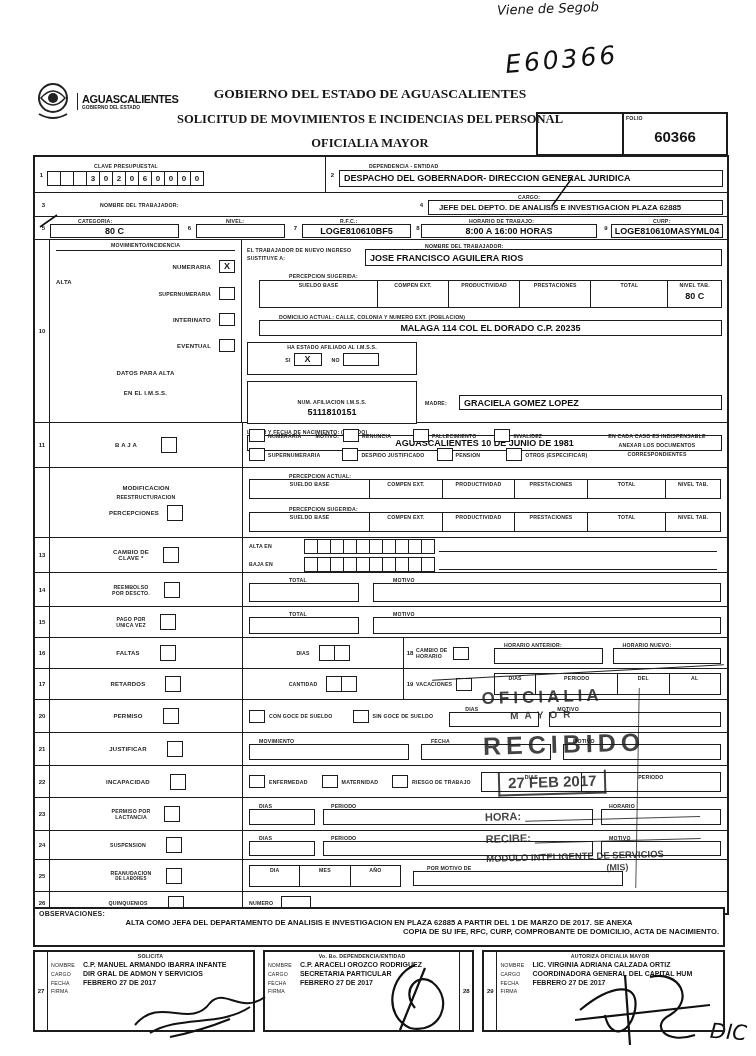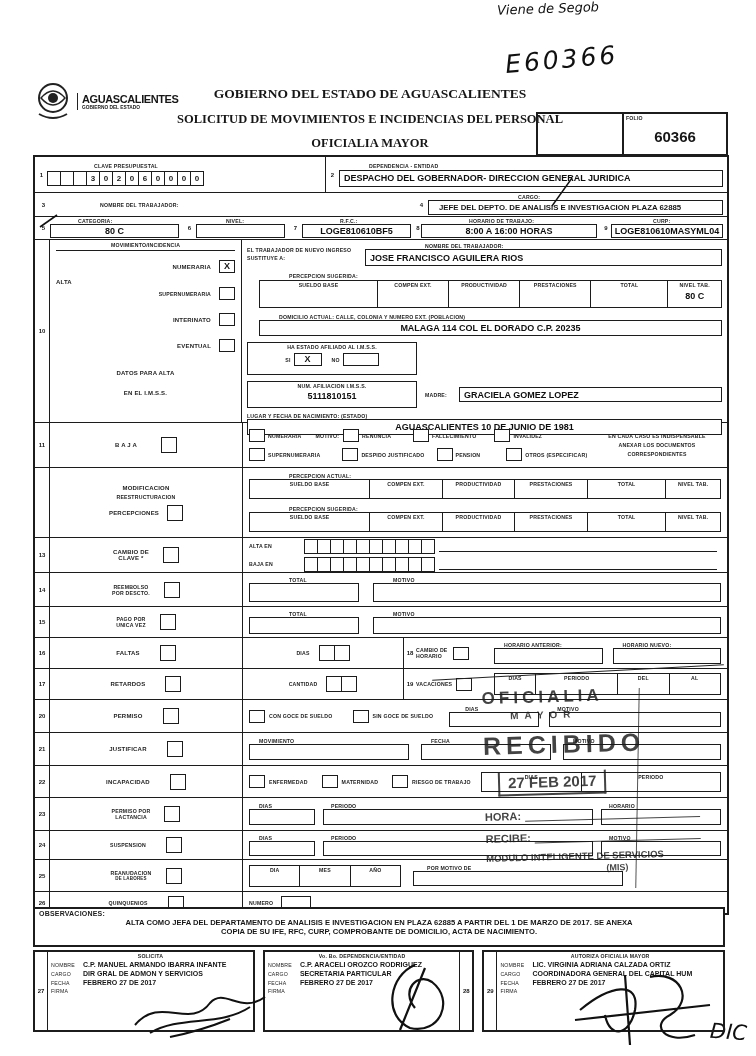--- a/index.html
+++ b/index.html
@@ -244,21 +244,21 @@
             <div class="fx" style="margin-top:3px;">
               <span class="t t5">SI</span>
               <span class="cb" style="margin:0 10px 0 3px;flex:0 0 26px;width:26px;">X</span>
               <span class="t t5">NO</span>
               <span class="cb" style="margin-left:3px;flex:0 0 34px;width:34px;"></span>
             </div>
           </div>
         </div>
 
         <div class="fx" style="margin-top:6px;">
-          <div class="vbox col" style="flex:0 0 168px;height:24px;justify-content:flex-start;padding-top:1px;">
+          <div class="vbox col" style="flex:0 0 168px;height:24px;justify-content:flex-start;padding-top:17px;">
             <span class="t t5">NUM. AFILIACION I.M.S.S.</span>
             <span class="v" style="margin-top:2px;">5111810151</span>
           </div>
           <div class="fx" style="flex:1;margin-left:8px;">
             <span class="t t5" style="flex:0 0 34px;">MADRE:</span>
             <div class="vbox" style="flex:1;height:13px;justify-content:flex-start;padding-left:4px;">
               <span class="v">GRACIELA GOMEZ LOPEZ</span>
             </div>
           </div>
         </div>
@@ -704,21 +704,21 @@
       <div class="content fx" style="padding:2px 6px;">
         <span class="t t5" style="margin-right:8px;">NUMERO</span>
         <span class="vbox" style="width:28px;height:12px;"></span>
       </div>
     </div>
   </div>
 
   <div class="abs col" style="left:33px;top:907px;width:692px;height:40px;border:2px solid #1c1c1c;box-sizing:border-box;padding:1px 4px;background:#fff;">
     <span class="t" style="font-size:7px;">OBSERVACIONES:</span>
     <div style="text-align:center;font-size:7.6px;font-weight:700;margin-top:1px;">ALTA COMO JEFA DEL DEPARTAMENTO DE ANALISIS E INVESTIGACION EN PLAZA 62885 A PARTIR DEL 1 DE MARZO DE 2017. SE ANEXA</div>
-    <div style="text-align:center;font-size:7.6px;font-weight:700;">COPIA DE SU IFE, RFC, CURP, COMPROBANTE DE DOMICILIO, ACTA DE NACIMIENTO.</div>
+    <div style="text-align:right;font-size:7.6px;font-weight:700;">COPIA DE SU IFE, RFC, CURP, COMPROBANTE DE DOMICILIO, ACTA DE NACIMIENTO.</div>
   </div>
 
   <div class="abs fx" style="left:33px;top:950px;width:692px;height:82px;align-items:stretch;">
 
     <div class="fx" style="flex:1.05;border:2px solid #1c1c1c;box-sizing:border-box;margin-right:8px;align-items:stretch;">
       <div class="fx" style="flex:0 0 12px;justify-content:center;border-right:1px solid #1c1c1c;">
           <span style="font-size:6px;font-weight:700;">27</span>
         </div>
       <div class="col" style="flex:1;padding:1px 3px;">
         <div class="t t5" style="text-align:center;">SOLICITA</div>

